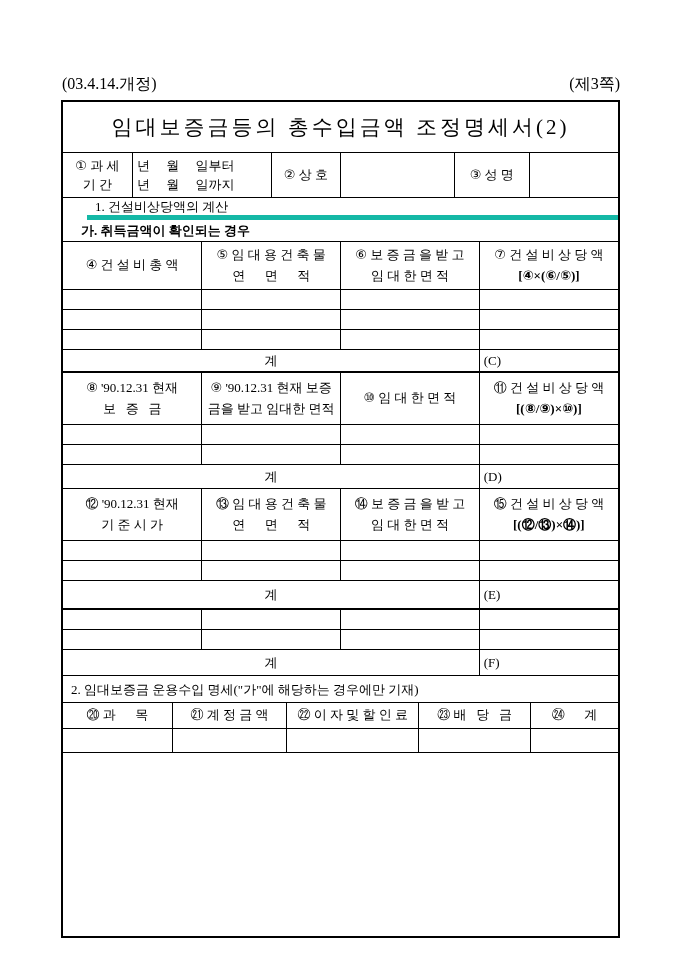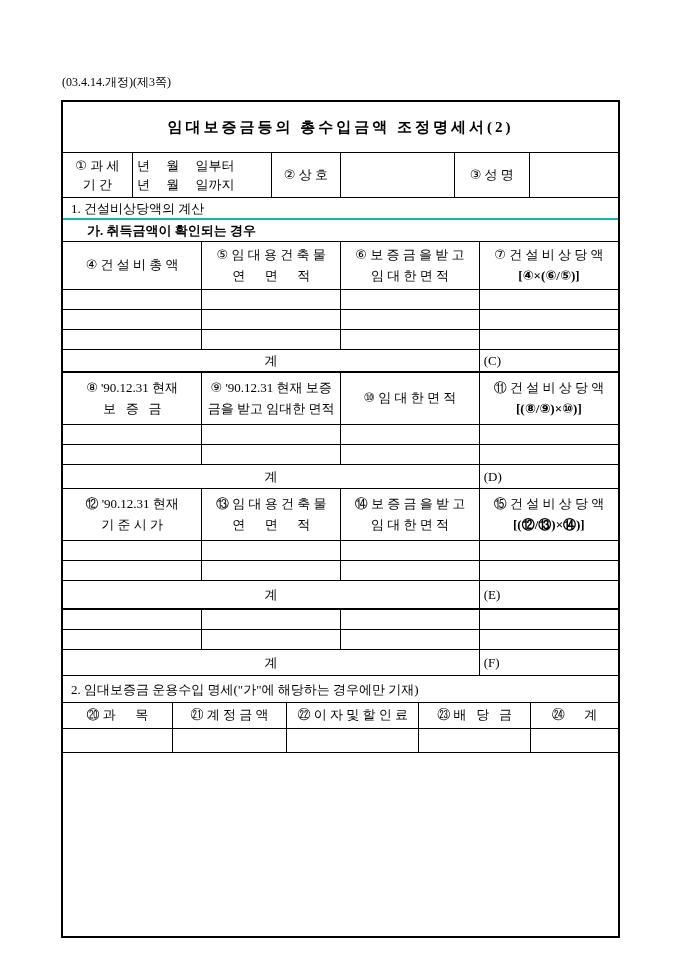--- a/index.html
+++ b/index.html
@@ -3,50 +3,50 @@
 <meta charset="utf-8">
 <style>
   * { margin:0; padding:0; box-sizing:border-box; }
   html,body { width:680px; height:962px; background:#ffffff; overflow:hidden; }
   body {
     font-family:"Liberation Serif","DejaVu Serif","DejaVu Sans",serif;
     color:#000; position:relative;
   }
   .meta-row {
     position:absolute; top:74px; left:62px; width:558px;
-    display:flex; font-size:12px;
+    display:flex; justify-content:space-between; font-size:16px;
   }
   .form {
     position:absolute; top:100px; left:61px; width:559px; height:838px;
     border:2px solid #000; display:flex; flex-direction:column; background:#fff;
   }
   .form > * { flex-shrink:0; }
   .title {
     height:50px; display:flex; align-items:center; justify-content:center;
-    font-size:15px; font-weight:bold; letter-spacing:3px;
+    font-size:21px; font-weight:normal; letter-spacing:3px;
   }
   table.t { width:100%; border-collapse:collapse; table-layout:fixed; }
   table.t td {
     border:1px solid #000; font-size:13px; vertical-align:middle;
     padding:1px 4px; overflow:hidden;
   }
   table.t tr > td:first-child { border-left:none; }
   table.t tr > td:last-child  { border-right:none; }
   table.stack-up { margin-top:-1px; }
   .hl { white-space:pre; line-height:1.5; text-align:center; }
   .c { text-align:center; }
   .l { text-align:left; }
   .hdr td { font-size:12.5px; }
   .hdr td .hl { line-height:1.6; }
   .sec-head {
     font-size:13px; padding:3px 0 2px 8px; display:flex; align-items:center;
   }
-  .sec-head.h1line { border-bottom:2px solid #14b8a6; height:22px; }
+  .sec-head.h1line { border-bottom:5px solid #14b8a6; height:22px;margin-left:24px; }
   .sub-head {
-    font-size:13px; font-weight:bold; padding-left:24px;
+    font-size:13px; font-weight:bold; padding-left:18px;
     display:flex; align-items:center;
   }
   .formula { font-weight:bold; }
   .total-label { font-size:14px; }
   .total-code { font-size:13px; padding-left:6px; }
   .filler { flex:1 1 auto; }
 </style>
 </head>
 <body>
 

